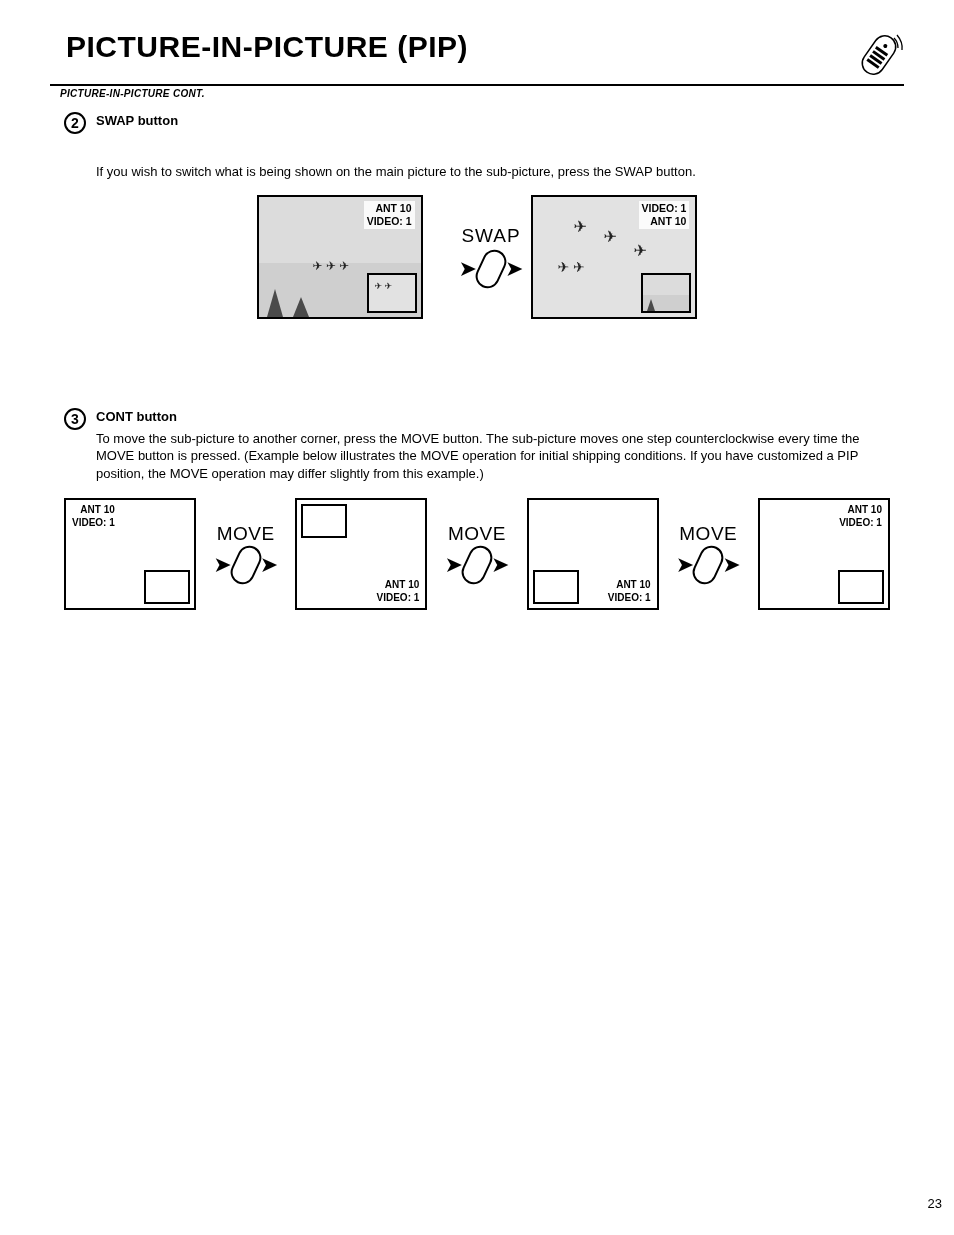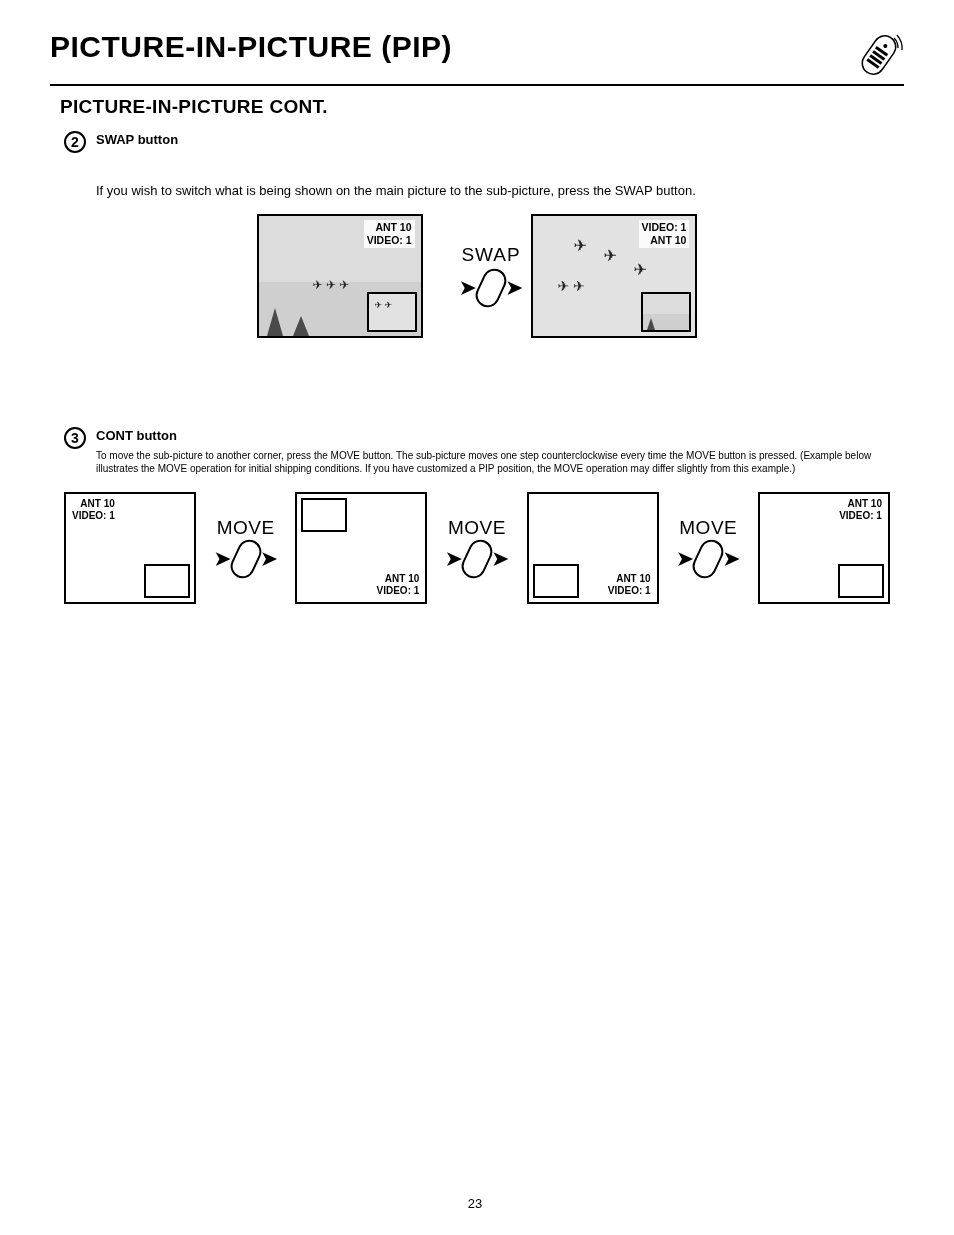--- a/index.html
+++ b/index.html
@@ -5,46 +5,47 @@
     * { box-sizing: border-box; margin: 0; padding: 0; }
     body {
       width: 954px;
       height: 1235px;
       background: #fff;
       font-family: Arial, Helvetica, sans-serif;
       color: #000;
       position: relative;
       padding: 30px 50px 0 50px;
     }
-    .header-row { display: flex; justify-content: space-between; align-items: flex-start; }
+    .header-row { display: flex; justify-content: space-between; align-items: flex-start; margin-left: 16px; }
     .page-title {
       font-size: 30px;
       font-weight: bold;
       letter-spacing: 0.5px;
       font-family: Arial, Helvetica, sans-serif;
     }
     .remote-icon { width: 50px; height: 50px; }
     .title-rule { border: none; border-top: 2px solid #000; margin-top: 4px; }
     .subhead {
-      font-size: 19px;
+      font-size: 10px;
       font-weight: bold;
-      margin: 10px 0 14px 10px;
+      margin: 2px 0 14px 10px;
       letter-spacing: 0.3px;
+      font-style: italic;
     }
     .section { margin: 0 14px 0 14px; }
     .num-row { display: flex; align-items: flex-start; gap: 10px; }
     .num-circle {
       width: 22px; height: 22px; border: 2px solid #000; border-radius: 50%;
       display: flex; align-items: center; justify-content: center;
       font-weight: bold; font-size: 14px; flex: 0 0 auto;
       margin-top: -1px;
     }
     .sec-label { font-size: 13px; font-weight: bold; }
     .body-text { font-size: 13px; line-height: 1.35; margin-left: 32px; margin-top: 29px; }
-    .body-text-2 { font-size: 10px; line-height: 1.35; margin-left: 32px; }
+    .body-text-2 { font-size: 13px; line-height: 1.35; margin-left: 32px; }
 
     
     .swap-diagram {
       display: flex; align-items: center; justify-content: center; gap: 8px;
       margin: 14px 0 90px 0;
     }
     .tv {
       width: 166px; height: 124px; border: 2px solid #000; position: relative;
       background: #eee;
     }
@@ -94,22 +95,22 @@
     .mpip {
       position: absolute; width: 46px; height: 34px; border: 2px solid #000; background: #fff;
     }
     .mpip.tl { top: 4px; left: 4px; }
     .mpip.bl { bottom: 4px; left: 4px; }
     .mpip.br { bottom: 4px; right: 4px; }
     .move-mid { display: flex; flex-direction: column; align-items: center; flex: 0 0 auto; }
     .move-label { font-size: 19px; letter-spacing: 0.5px; text-align: center; }
 
     .pagenum {
-      position: absolute; bottom: 24px; left: 0; right: 4px;
-      text-align: center; font-size: 13px;
+      position: absolute; bottom: 24px; left: 0; right: 12px;
+      text-align: right; font-size: 13px;
     }
   </style>
 </head>
 <body>
 
 <div class="header-row">
   <div class="page-title">PICTURE-IN-PICTURE (PIP)</div>
   <svg class="remote-icon" viewBox="0 0 50 50">
     <g transform="rotate(35 25 25)">
       <rect x="14" y="4" width="22" height="42" rx="11" ry="11" fill="#fff" stroke="#000" stroke-width="1.5"></rect>

